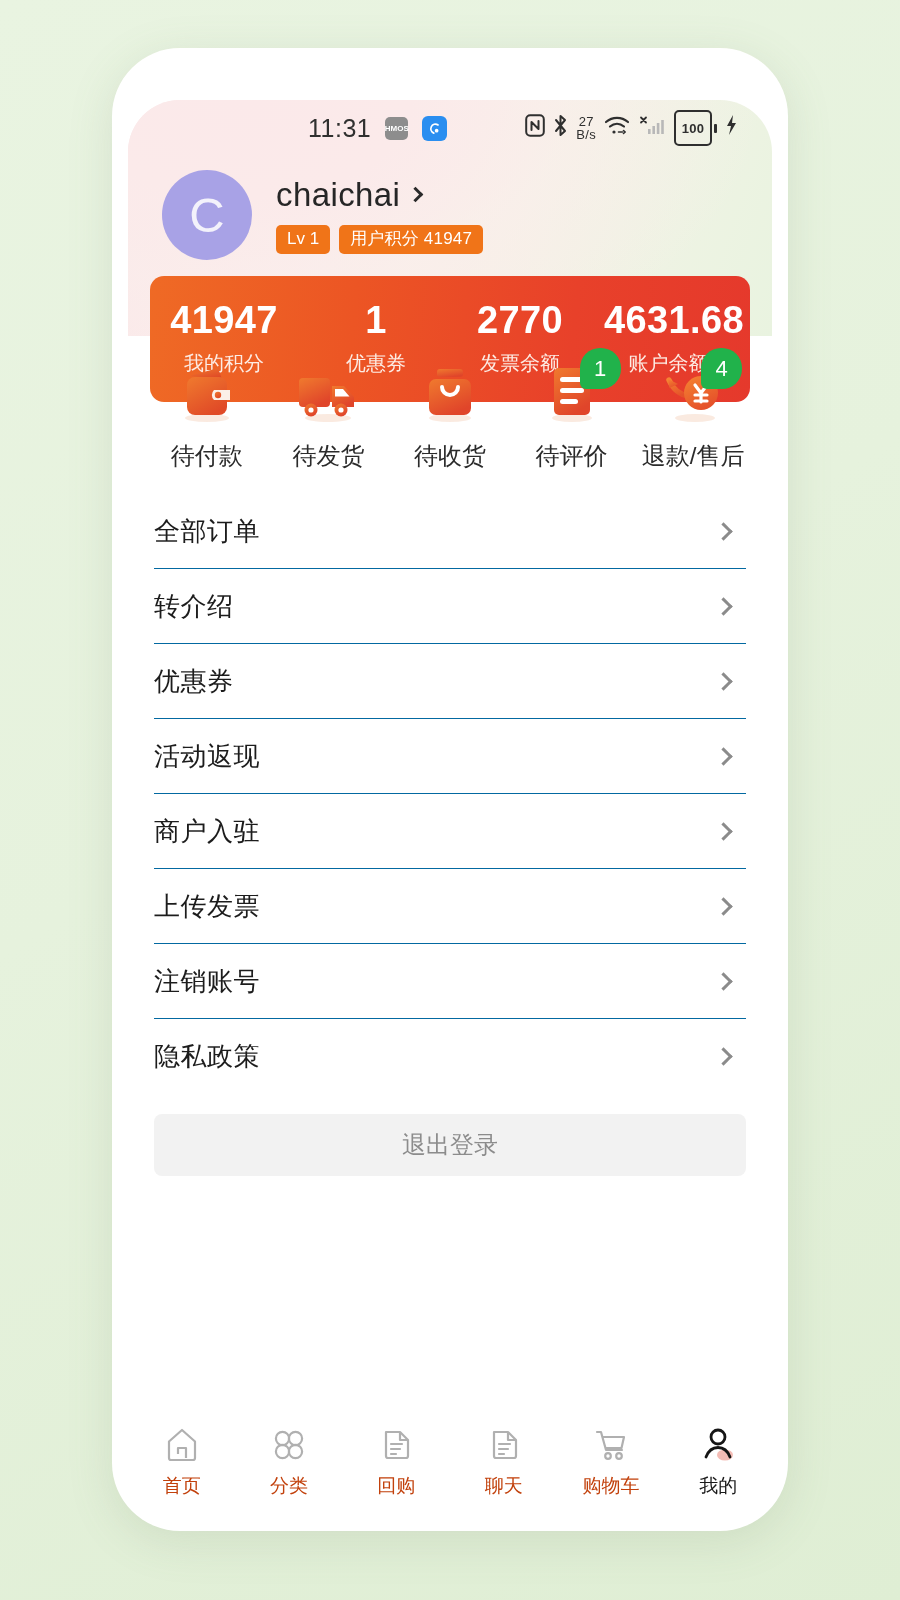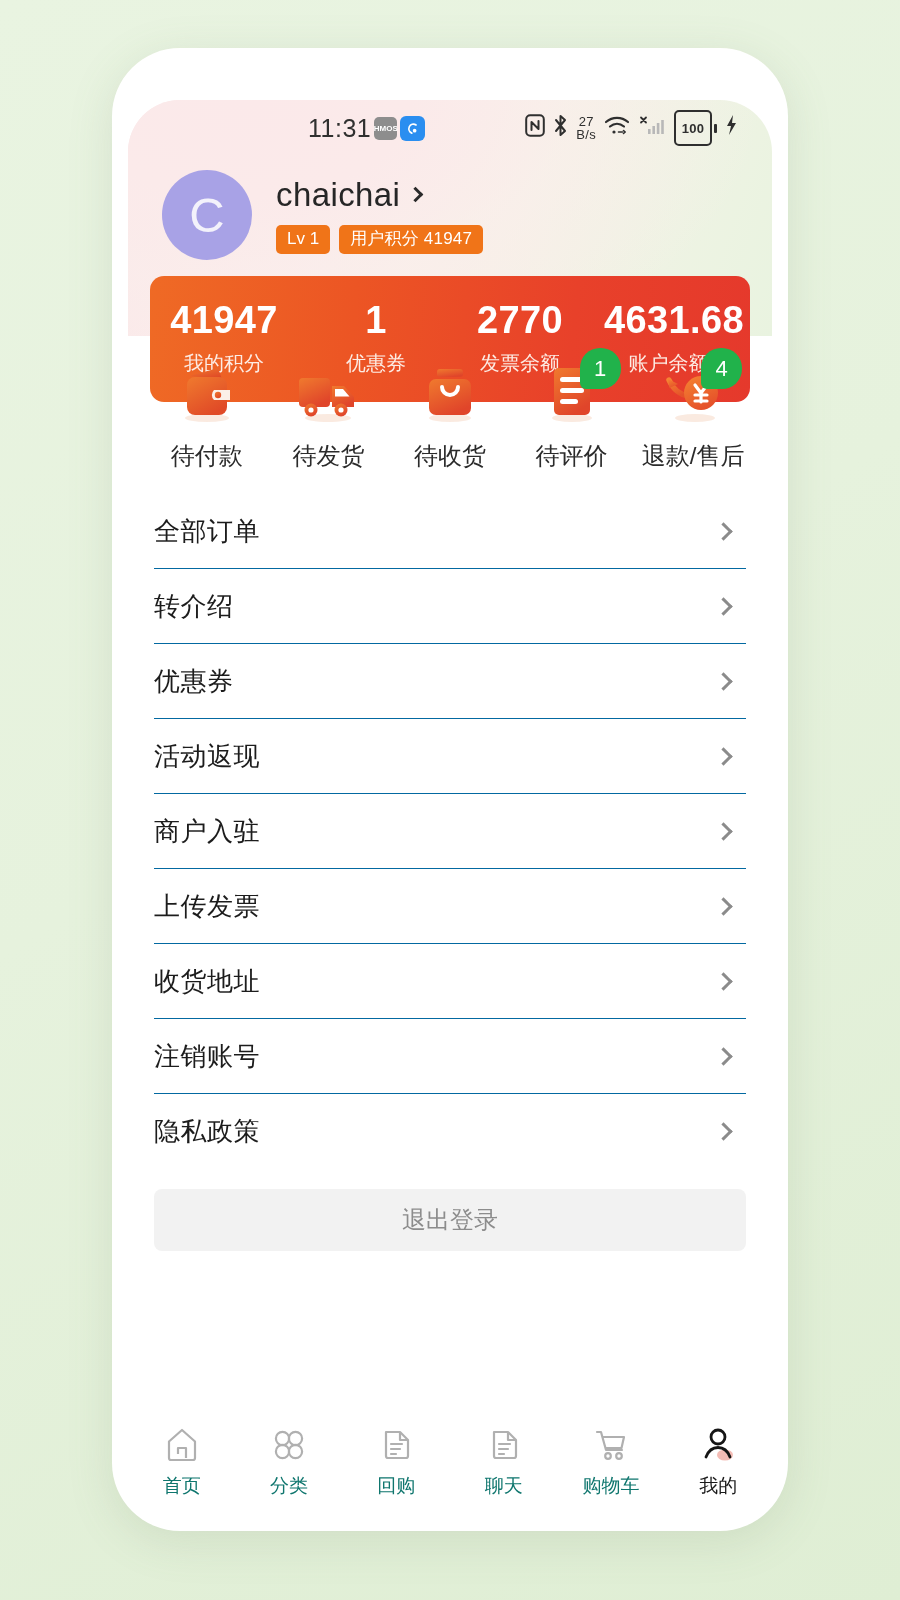--- a/index.html
+++ b/index.html
@@ -49,21 +49,21 @@
   
   #status-bar {
     height: 56px;
     display: flex;
     align-items: center;
     padding: 0 34px 0 30px;
     font-size: 23px;
     color: #3a3a3a;
     letter-spacing: .3px;
   }
-  .sb-left { display: flex; align-items: center; gap: 3px; margin-left: 150px; }
+  .sb-left { display: flex; align-items: center; gap: 14px; margin-left: 150px; }
   .sb-time { font-size: 25px; font-weight: 400; color: #30302f; letter-spacing: .5px; }
   .sb-hmos {
     width: 23px; height: 23px; border-radius: 5px;
     background: #8d8d8d; color: #fff;
     font-size: 8px; line-height: 9px; font-weight: 700;
     display: flex; flex-direction: row; align-items: center; justify-content: center;
     letter-spacing: 0;
   }
   .sb-app {
     width: 25px; height: 25px; border-radius: 6px; background: #2a8ef0;
@@ -174,21 +174,21 @@
 
   
   #bottom-nav {
     position: absolute; left: 0; right: 0; bottom: 0;
     height: 110px;
     display: flex; align-items: flex-start; padding-top: 14px;
     background: #fff;
   }
   .nav-item { flex: 1; display: flex; flex-direction: column; align-items: center; gap: 7px; }
   .nav-icon { width: 42px; height: 42px; display: block; position: relative; }
-  .nav-label { font-size: 19px; color: #0f766e; }
+  .nav-label { font-size: 19px; color: #c2410c; }
   .nav-item.active .nav-label { color: #1a1a1a; font-weight: 500; }
 </style>
 </head>
 <body>
 
 <div id="phone-frame">
   <div id="screen">
 
     <div id="header-area">
 
@@ -415,24 +415,20 @@
       </div>
       <div class="menu-row">
         <span class="menu-label">商户入驻</span>
         <span class="chev-gray"></span>
       </div>
       <div class="menu-row">
         <span class="menu-label">上传发票</span>
         <span class="chev-gray"></span>
       </div>
       <div class="menu-row">
-        <span class="menu-label">收货地址</span>
-        <span class="chev-gray"></span>
-      </div>
-      <div class="menu-row">
         <span class="menu-label">注销账号</span>
         <span class="chev-gray"></span>
       </div>
       <div class="menu-row">
         <span class="menu-label">隐私政策</span>
         <span class="chev-gray"></span>
       </div>
     </div>
 
     <div id="logout-wrap">

